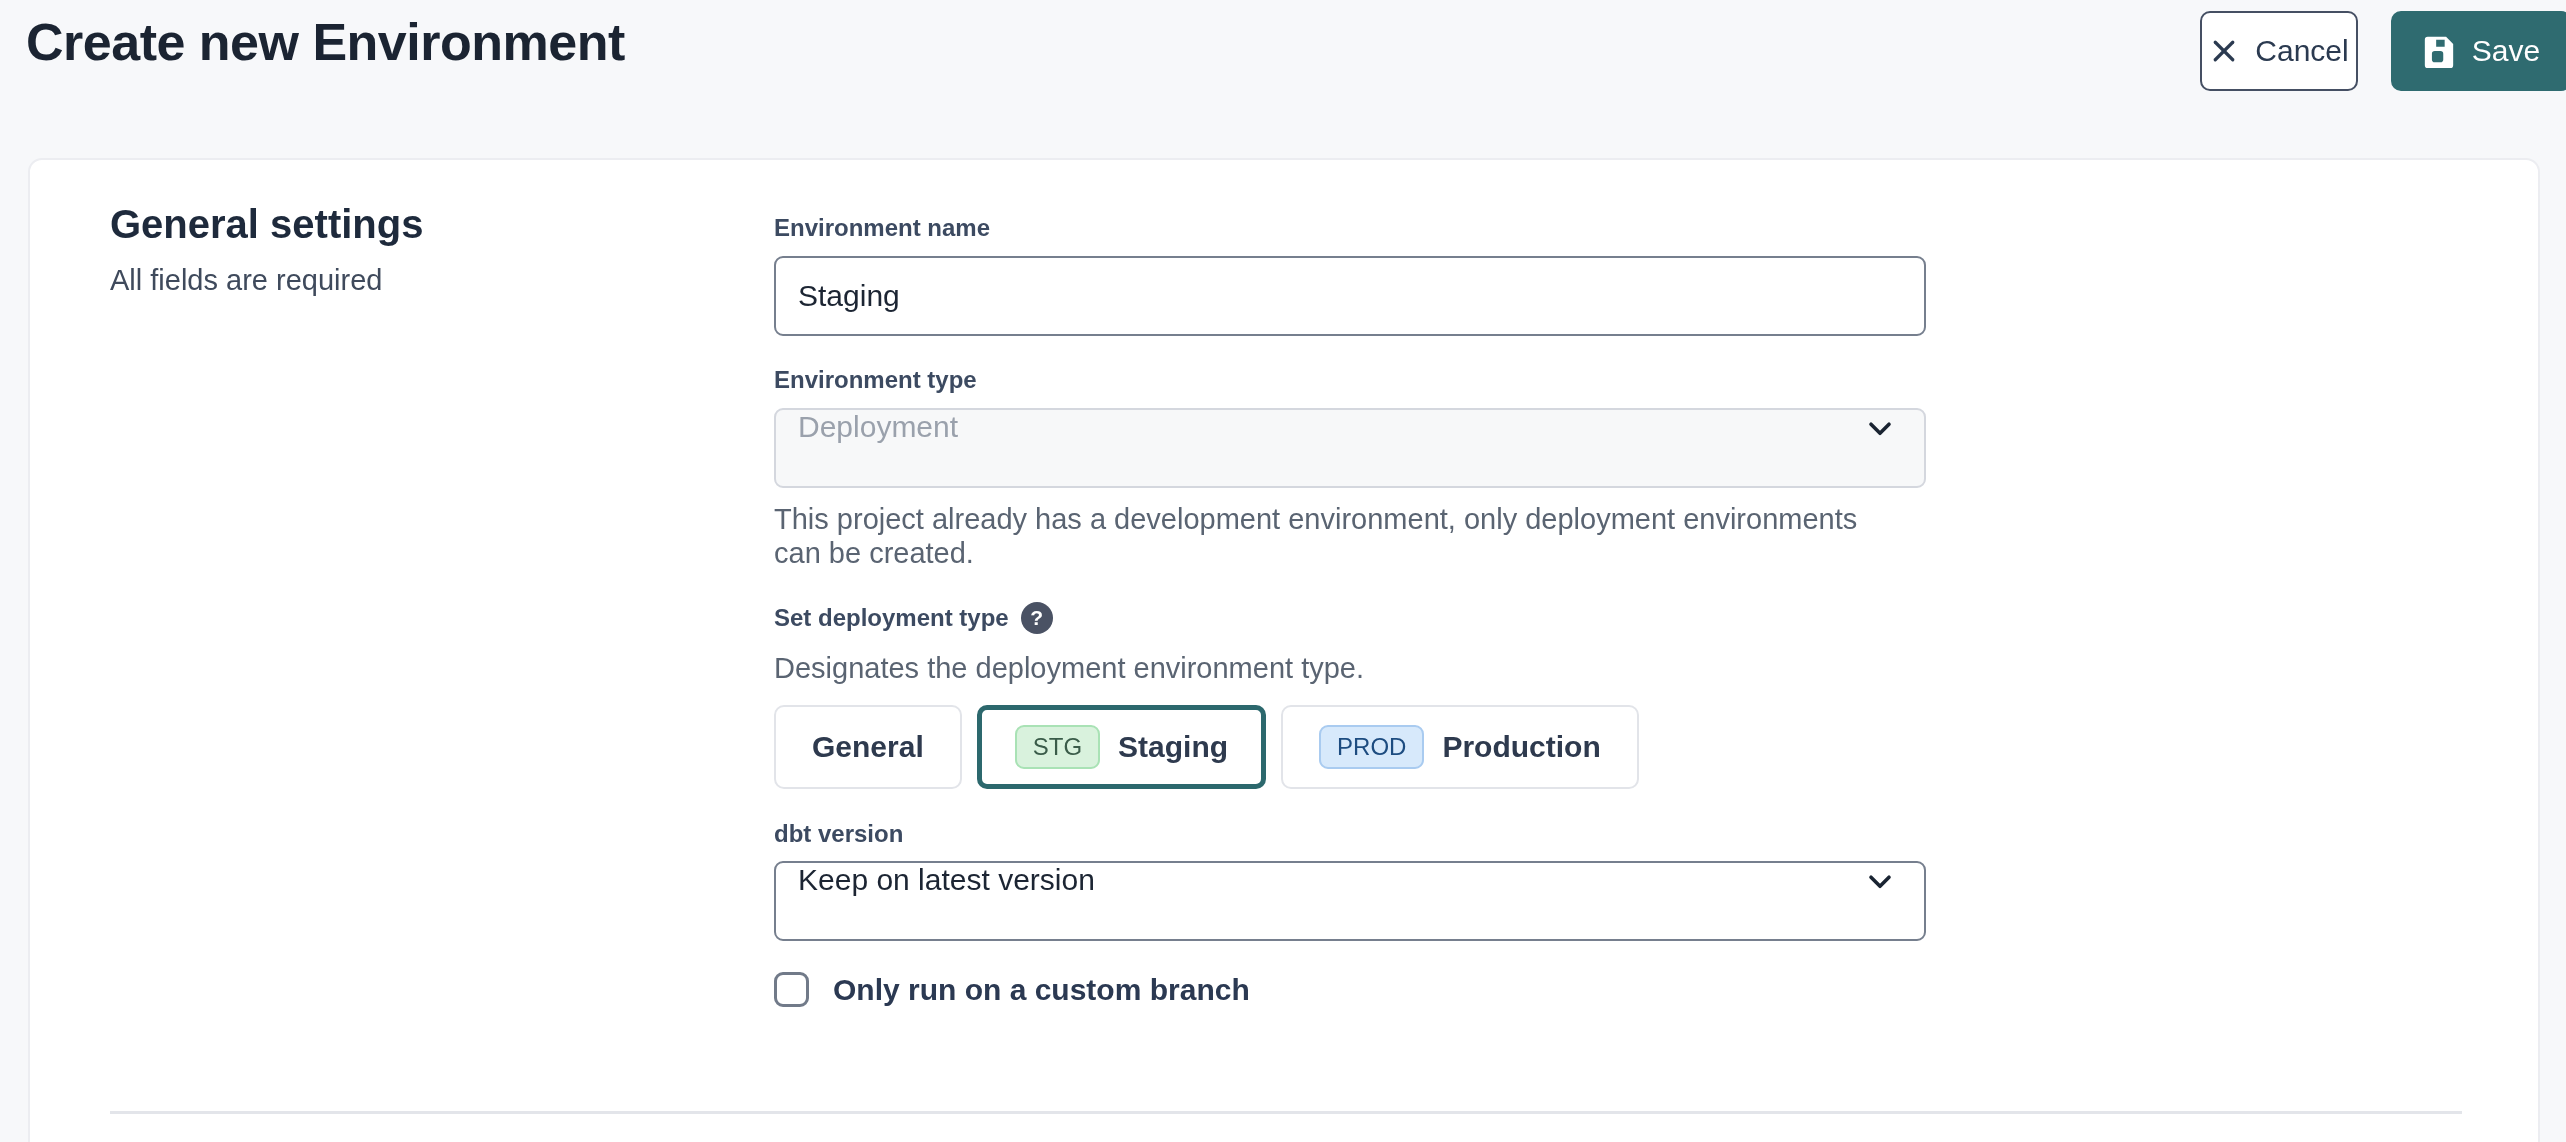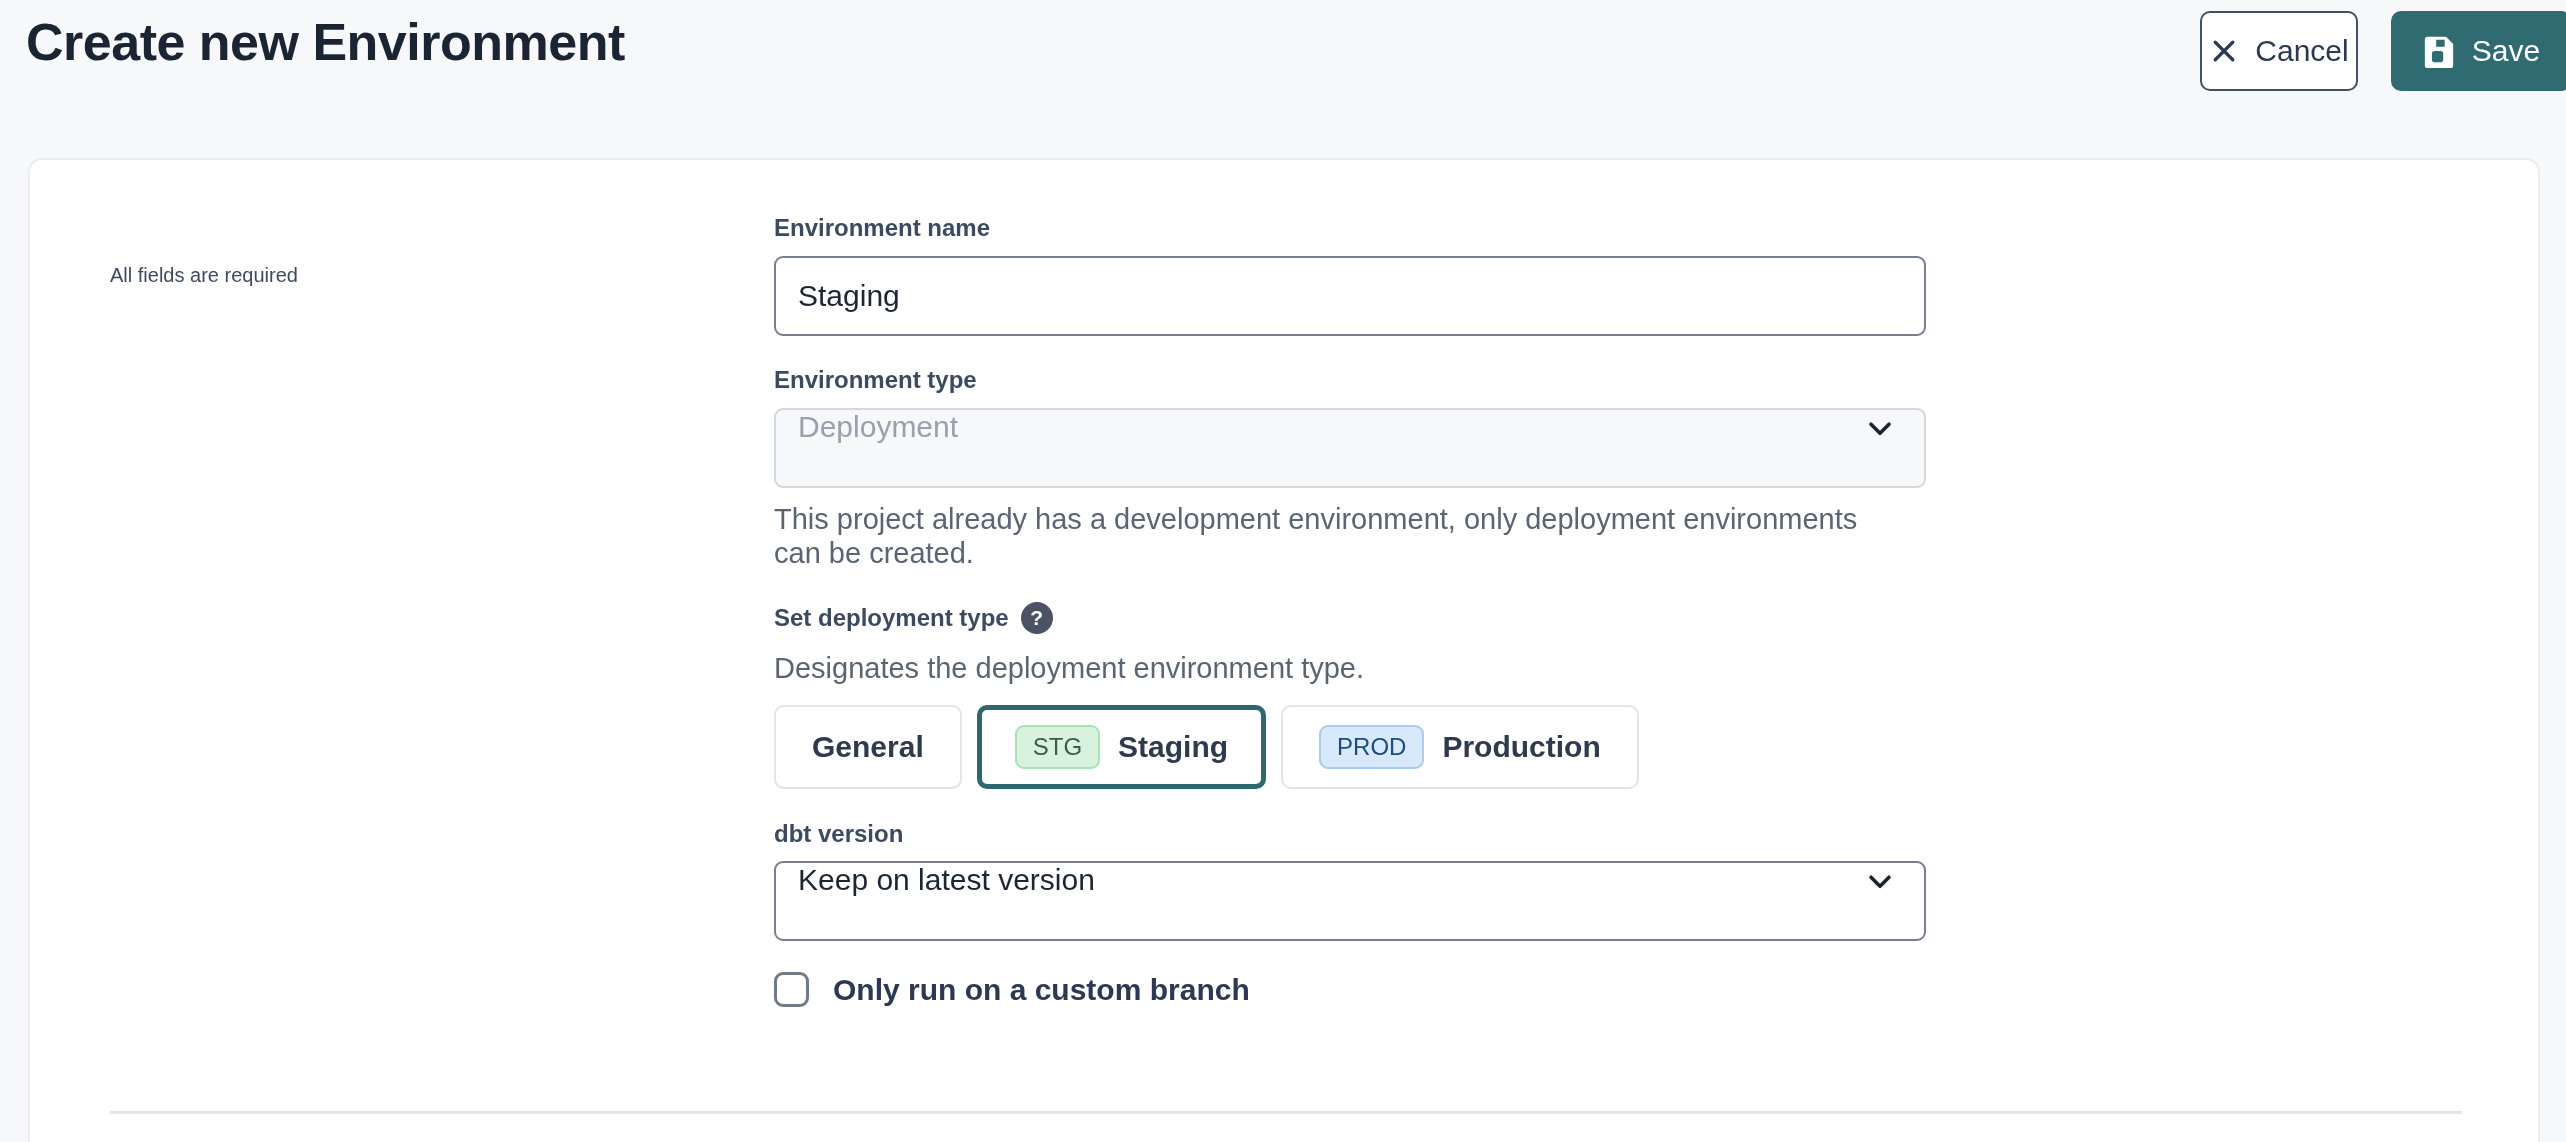--- a/index.html
+++ b/index.html
@@ -65,21 +65,21 @@
   .section-title {
     position: absolute;
     left: 80px; top: 42px;
     font-size: 40px;
     font-weight: 700;
     color: #1e2a3c;
   }
   .section-subtitle {
     position: absolute;
     left: 80px; top: 104px;
-    font-size: 20px;
+    font-size: 29px;
     color: #3f4a5c;
   }
 
   .form-col { position: absolute; left: 744px; top: 0; width: 1152px; }
 
   .field-label {
     position: absolute;
     font-size: 24px;
     font-weight: 700;
     color: #3c4a61;
@@ -250,20 +250,21 @@
       <svg width="34" height="34" viewBox="0 0 24 24" fill="#ffffff">
         <path d="M4 2 h13 l5 5 v15 a2 2 0 0 1 -2 2 h-16 a2 2 0 0 1 -2 -2 v-18 a2 2 0 0 1 2 -2 z
                  M10 4 v5 h6 v-5 z M7 14 a2 2 0 0 1 2 -2 h4 a2 2 0 0 1 2 2 v4 a2 2 0 0 1 -2 2 h-4 a2 2 0 0 1 -2 -2 z" fill-rule="evenodd"></path>
       </svg>
     </span>
     <span>Save</span>
   </div>
 
   <div class="card">
 
+    <div class="section-title">General settings</div>
     <div class="section-subtitle">All fields are required</div>
 
     <div class="form-col">
 
       <label class="field-label" style="top:54px; left:0;">Environment name</label>
       <input class="text-input" style="top: 96px; left: 0px;" type="text" value="Staging">
 
       <label class="field-label" style="top:206px; left:0;">Environment type</label>
       <div class="select select-disabled" style="top:248px; left:0;">
         <span>Deployment</span>

